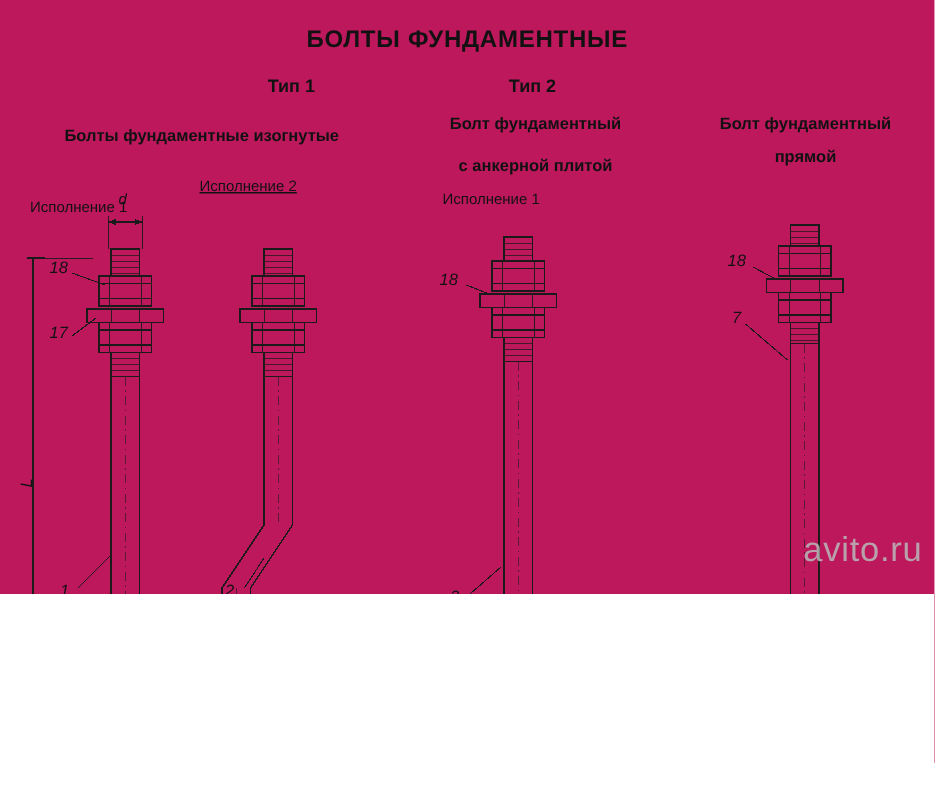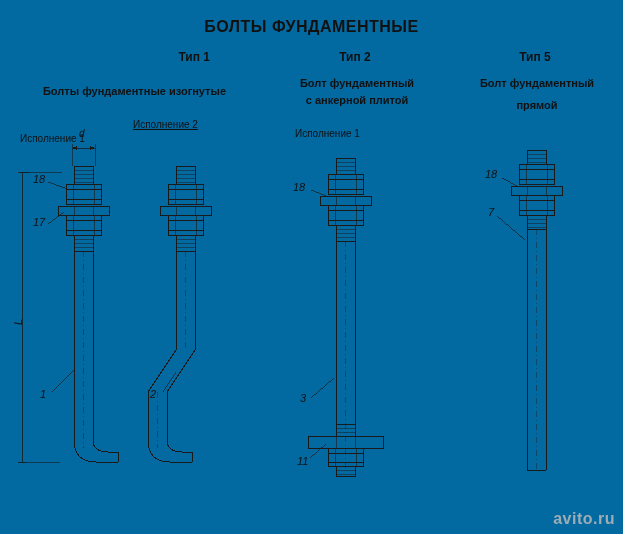--- a/index.html
+++ b/index.html
@@ -3,22 +3,22 @@
 <meta charset="utf-8">
 <style>
   html, body {
     margin: 0;
     padding: 0;
     background: #ffffff;
   }
   #page {
     position: relative;
     width: 623px;
-    height: 534px;
-    background: #0369a1;
+    height: 396px;
+    background: #be185d;
     font-family: "Liberation Sans", sans-serif;
     color: #111111;
     overflow: hidden;
   }
   .title {
     position: absolute;
     top: 18px;
     left: 0;
     width: 623px;
     text-align: center;
@@ -58,23 +58,23 @@
     left: 8px;
     top: 498px;
     width: 610px;
     font-size: 8.5px;
     line-height: 1.3;
   }
   svg { position: absolute; left: 0; top: 0; }
   .wm {
     position: absolute;
     right: 8px;
-    bottom: 6px;
-    font-size: 16px;
-    font-weight: bold;
+    bottom: 16px;
+    font-size: 23px;
+    font-weight: normal;
     color: #b9b9b9;
     letter-spacing: 0.5px;
     opacity: 0.85;
   }
   .vert-L {
     position: absolute;
     font-size: 11px;
     font-style: italic;
     transform: rotate(-90deg);
     transform-origin: left top;
@@ -82,25 +82,24 @@
 </style>
 </head>
 <body>
 
 <div id="page">
 
   <div class="title">БОЛТЫ ФУНДАМЕНТНЫЕ</div>
 
   <div class="col-title" style="left:60px; top:50px; width:150px;text-align:right;">Тип 1</div>
   <div class="col-title" style="left:280px; top:50px; width:150px;">Тип 2</div>
-  <div class="col-title" style="left:465px; top:50px; width:140px;">Тип 5</div>
 
   <div class="col-sub" style="left:12px; top:85px; width:245px;">Болты фундаментные изогнутые</div>
   <div class="col-sub" style="left:277px; top:77px; width:160px;">Болт фундаментный</div>
-  <div class="col-sub" style="left:277px; top:94px; width:160px;">с анкерной плитой</div>
+  <div class="col-sub" style="left:277px; top:105px; width:160px;">с анкерной плитой</div>
   <div class="col-sub" style="left:462px; top:77px; width:150px;">Болт фундаментный</div>
   <div class="col-sub" style="left:462px; top:99px; width:150px;">прямой</div>
 
   <div class="exec" style="left:20px; top:133px; width:120px;">Исполнение 1</div>
   <div class="exec" style="left:133px; top:119px; width:120px;text-decoration:underline;">Исполнение 2</div>
   <div class="exec" style="left:295px; top:128px; width:130px;">Исполнение 1</div>
 
   <svg width="623" height="534" viewBox="0 0 623 534">
     <g stroke="#1a1a1a" fill="none" stroke-width="1" shape-rendering="crispEdges">
 

